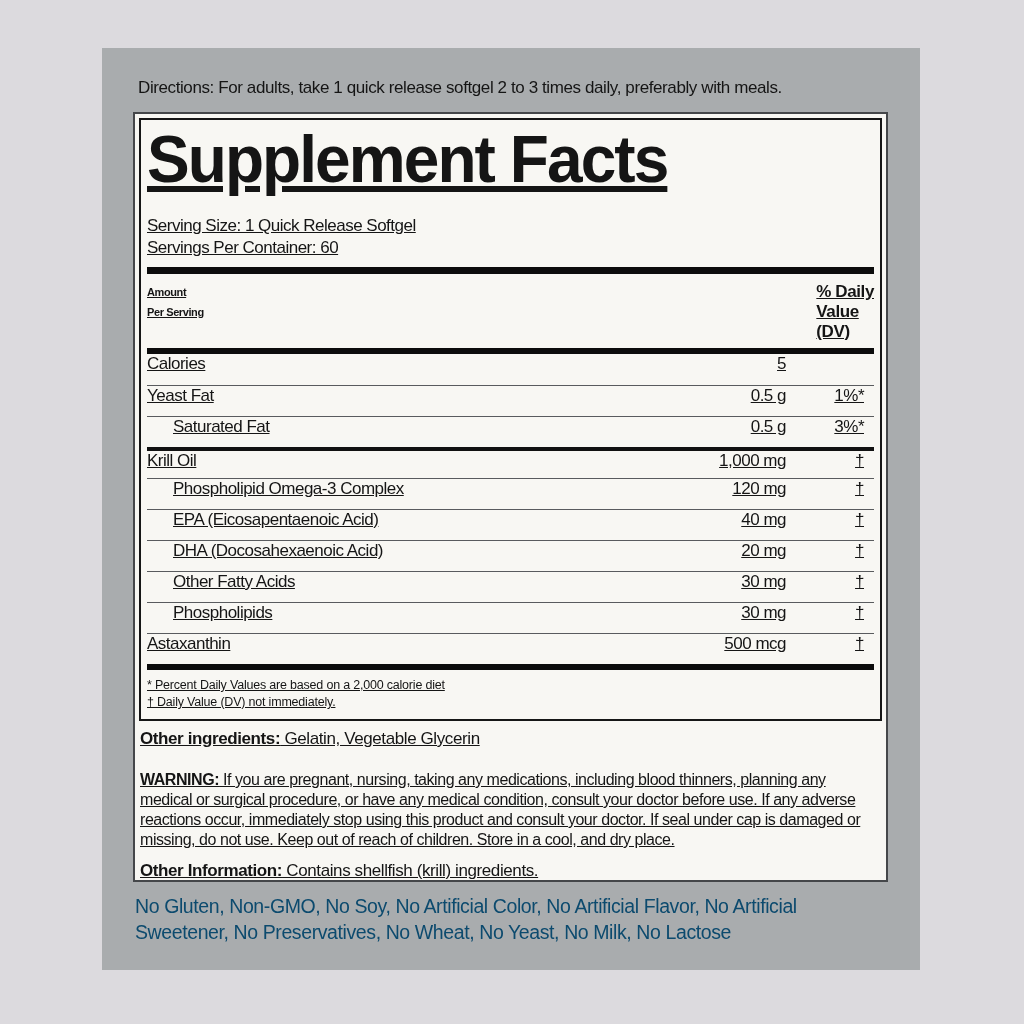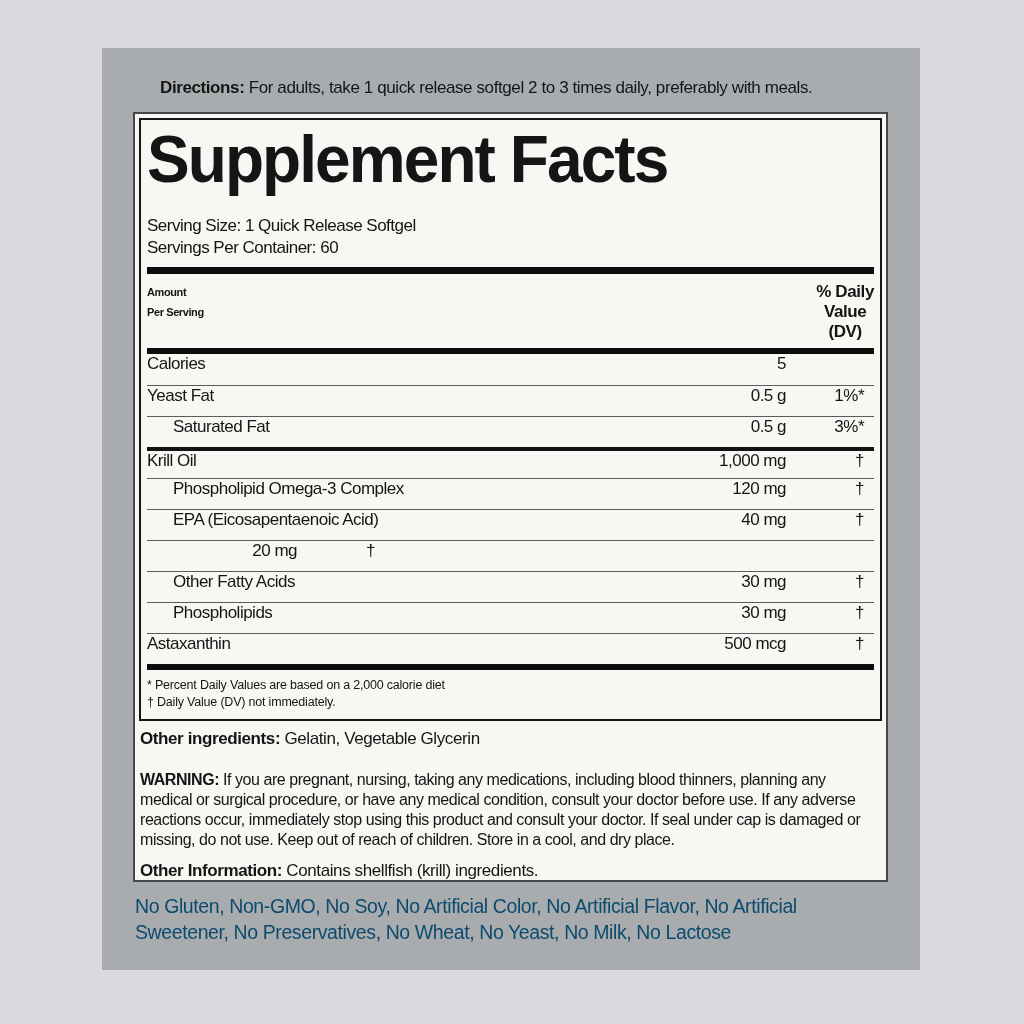--- a/index.html
+++ b/index.html
@@ -13,47 +13,48 @@
   }
   .panel {
     position:absolute; left:102px; top:48px;
     width:818px; height:922px;
     background:#a9acae;
   }
   .directions {
     position:absolute; left:36px; top:30px;
     font-size:17px; letter-spacing:-0.4px; white-space:nowrap;
   }
-  .directions .lbl { font-weight:700;margin-left:22px; }
+  .directions .lbl { font-weight:400; }
   .label-sheet {
     position:absolute; left:31px; top:64px;
     width:755px; height:770px;
     background:#f8f7f3;
     border:2px solid #45474a;
+    text-decoration:underline;
   }
   .fda-box {
     margin:4px; border:2px solid #161616;
     padding:0 6px;
   }
   .title {
     font-size:66px; font-weight:700; line-height:62px;
     letter-spacing:-2px; white-space:nowrap;
     padding-top:8px;
     transform:scaleX(0.97); transform-origin:left center;
   }
   .serving-line { font-size:17px; letter-spacing:-0.5px; }
   .serving-size { margin-top:26px; }
   .servings-count { margin-top:2px; }
   .bar { background:#0c0c0c; }
   .bar-top { height:7px; margin-top:9px; }
   .bar-under-header { height:6px; }
   .bar-bottom { height:6px; }
   .hdr { display:flex; justify-content:space-between; padding:8px 0 6px; }
   .hdr-left  { font-weight:700; font-size:11px; line-height:20px; letter-spacing:-0.4px; }
-  .hdr-right { font-weight:700; font-size:17px; line-height:20px; letter-spacing:-0.4px; text-align:center; }
+  .hdr-right { font-weight:700; font-size:17px; line-height:20px; letter-spacing:-0.4px; text-align:left; }
   .rows { }
   .row {
     display:flex; align-items:flex-start;
     height:31px; font-size:17px; letter-spacing:-0.5px;
     border-top:1.5px solid #595b5e;
     padding-right:10px;
   }
   .row:first-child { border-top:none; }
   .row.thick-top { border-top:4px solid #111; }
   .r-name { flex:1; }
@@ -135,20 +136,21 @@
     <span class="r-dv">†</span>
   </div>
 
   <div class="row indent">
     <span class="r-name">EPA (Eicosapentaenoic Acid)</span>
     <span class="r-amount">40 mg</span>
     <span class="r-dv">†</span>
   </div>
 
   <div class="row indent">
+    <span class="r-name">DHA (Docosahexaenoic Acid)</span>
     <span class="r-amount">20 mg</span>
     <span class="r-dv">†</span>
   </div>
 
   <div class="row indent">
     <span class="r-name">Other Fatty Acids</span>
     <span class="r-amount">30 mg</span>
     <span class="r-dv">†</span>
   </div>
 

